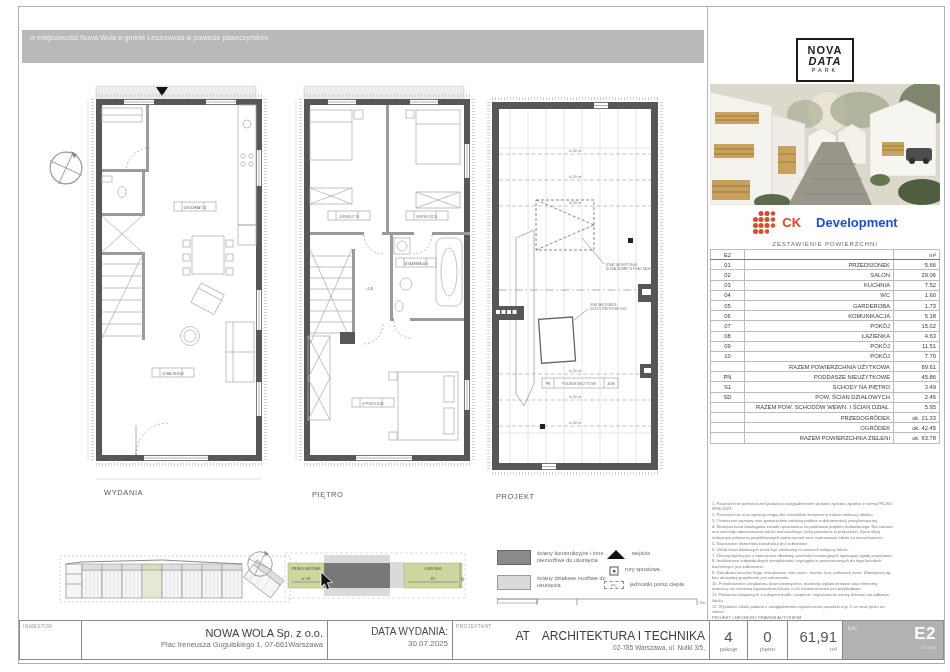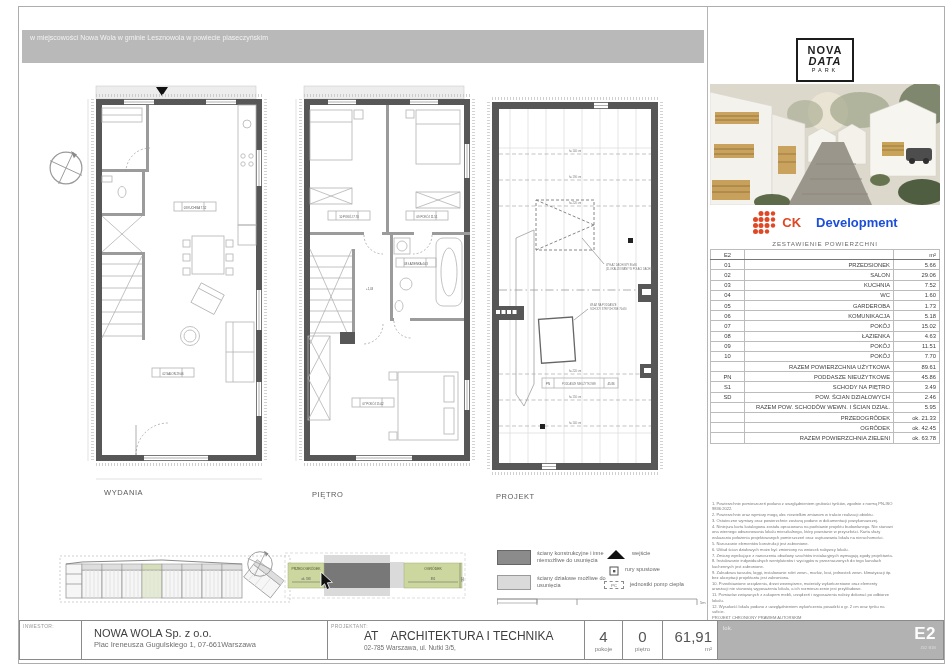--- a/index.html
+++ b/index.html
@@ -56,21 +56,21 @@
   table.areas td.l { text-align:right; }
   table.areas td.v { width:46px; text-align:right; }
   table.areas tr.sec td { border-top:1px solid #777; }
   table.areas tr.hd td { border-bottom:1px solid #777; }
 
   .notes { position:absolute; left:712px; top:501px; width:182px; font-size:4.1px; line-height:1.32; color:#7b7b7b; }
   .notes div { margin-bottom:.5px; }
 
   
   .footer { position:absolute; left:19px; top:620px; width:925px; height:40px; border:1px solid #8a8a8a; display:flex; background:#fff; }
-  .fcell { border-right:1px solid #8a8a8a; position:relative; }
+  .fcell { border-right:1px solid #8a8a8a; position:relative;text-align:right; }
   .flabel { position:absolute; left:3px; top:2px; font-size:5px; color:#9a9a9a; letter-spacing:.3px; }
   .c-invlab { width:62px; }
   .c-inv { width:246px; padding:6px 4px 0 12px; }
   .c-inv .n { font-size:11px; color:#3f3f3f; }
   .c-inv .a { font-size:7.5px; color:#707070; margin-top:1px; }
   .c-date { width:125px; padding:5px 4px 0 10px; }
   .c-date .n { font-size:10px; color:#4a4a4a; }
   .c-date .a { font-size:8px; color:#707070; margin-top:2px; }
   .c-proj { width:257px; padding:8px 4px 0 36px; }
   .c-proj .n { font-size:12px; color:#3f3f3f; }
@@ -706,20 +706,24 @@
   </div>
 
   <div class="footer">
     <div class="fcell c-invlab">
         <span class="flabel">INWESTOR:</span>
       </div>
     <div class="fcell c-inv">
       <div class="n">NOWA WOLA Sp. z o.o.</div>
       <div class="a">Plac Ireneusza Gugulskiego 1, 07-661Warszawa</div>
     </div>
+    <div class="fcell c-date">
+      <div class="n">DATA WYDANIA:</div>
+      <div class="a">30.07.2025</div>
+    </div>
     <div class="fcell c-proj">
       <span class="flabel">PROJEKTANT:</span>
       <div class="n"><b>AT</b><span>ARCHITEKTURA I TECHNIKA</span></div>
       <div class="a">02-785 Warszawa,  ul. Nutki 3/5,</div>
     </div>
     <div class="fcell c-stat c-rooms">
       <div class="big">4</div>
       <div class="sm">pokoje</div>
     </div>
     <div class="fcell c-stat c-floor">

